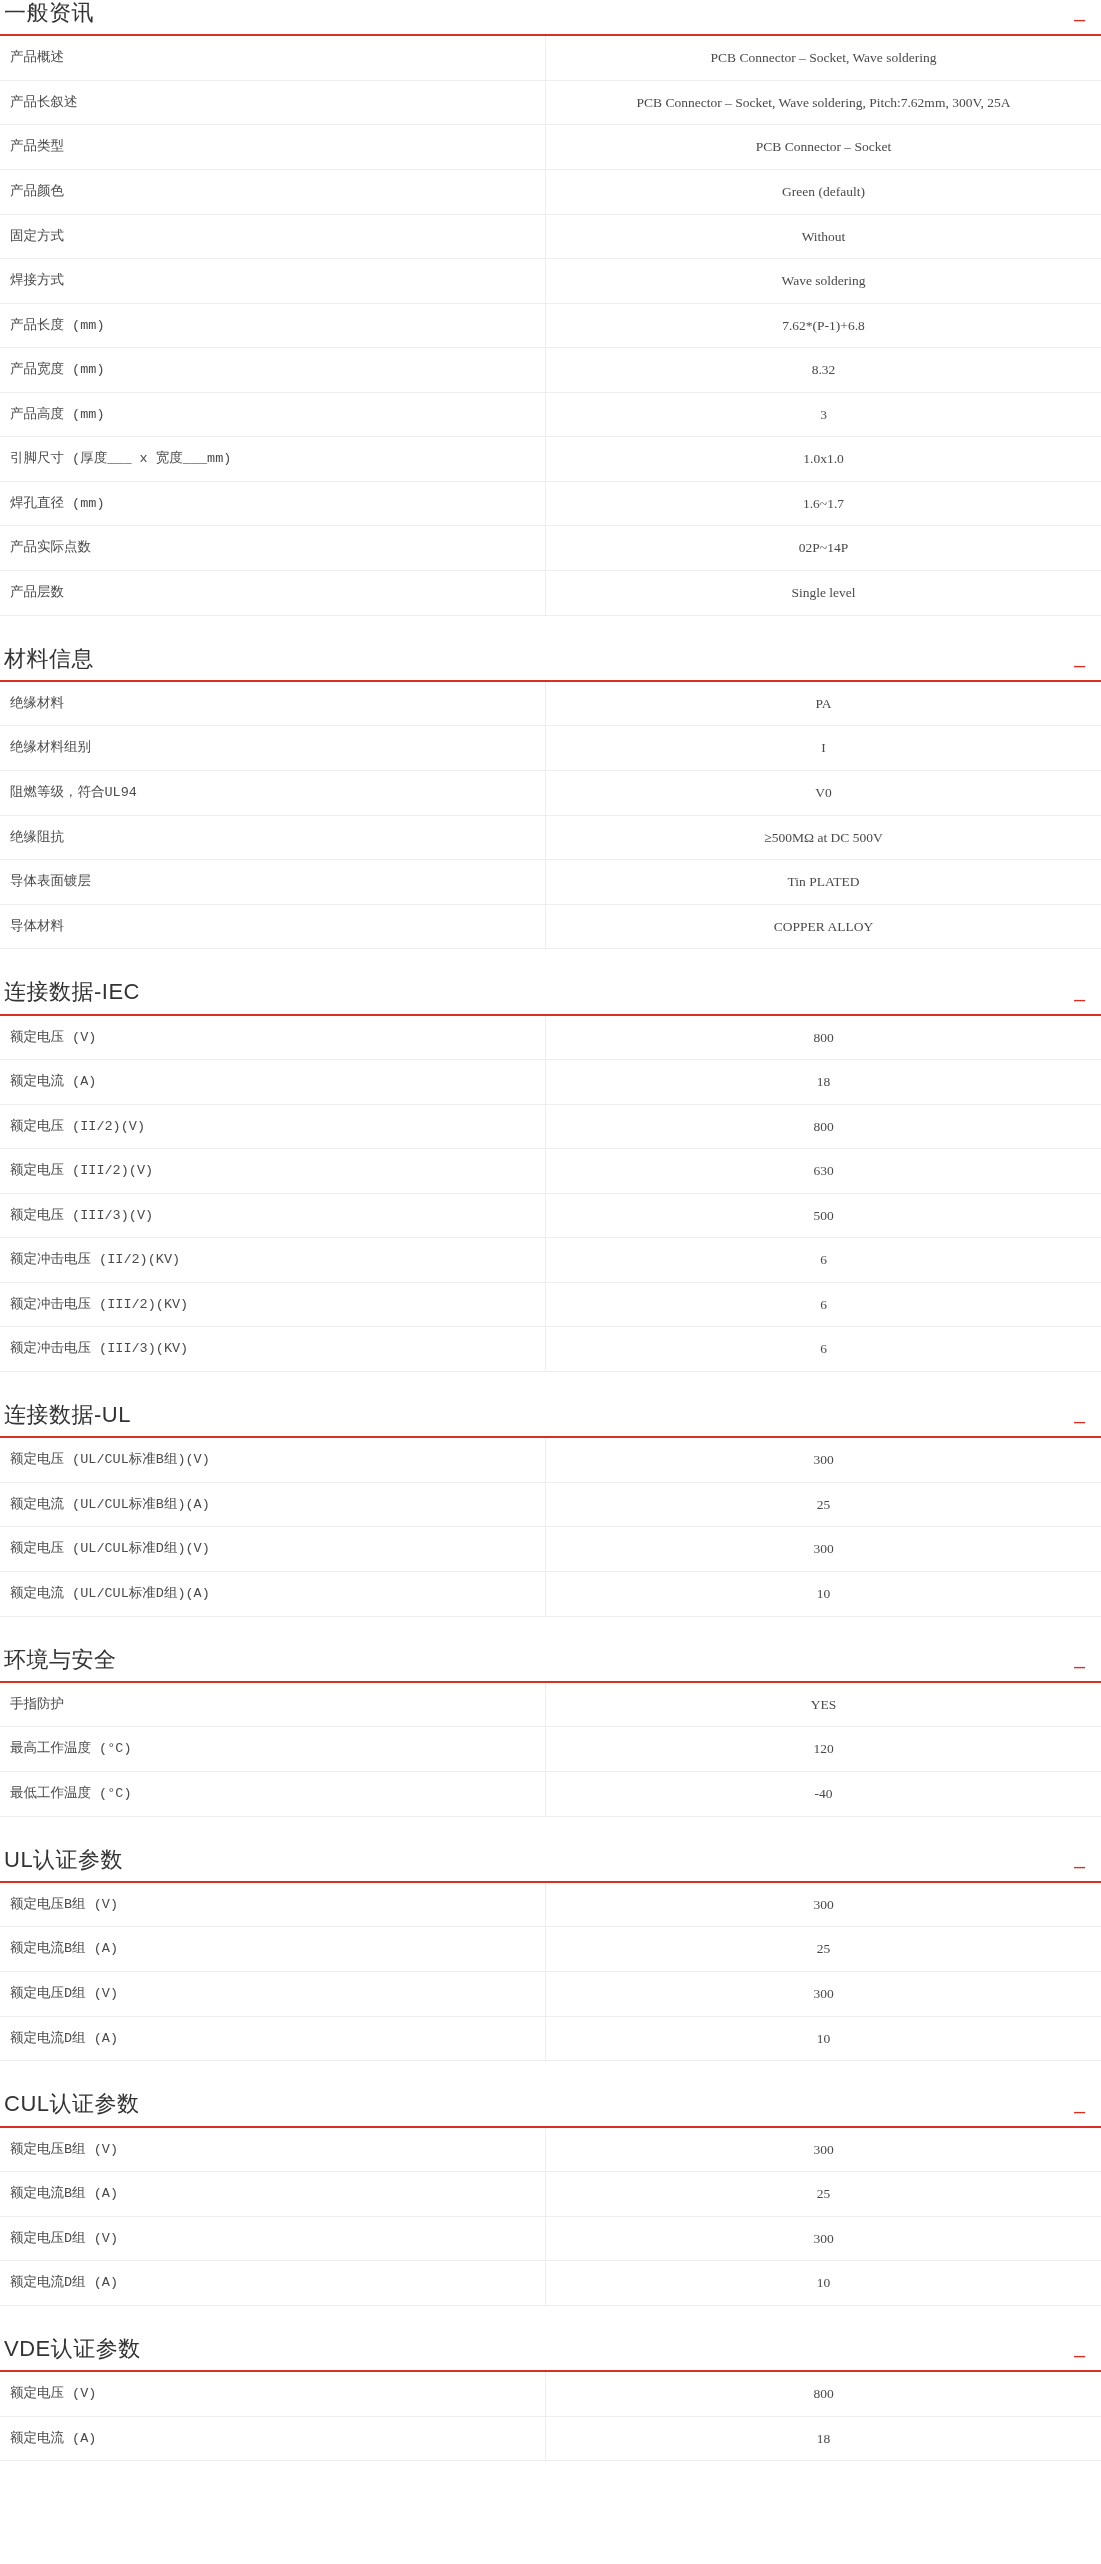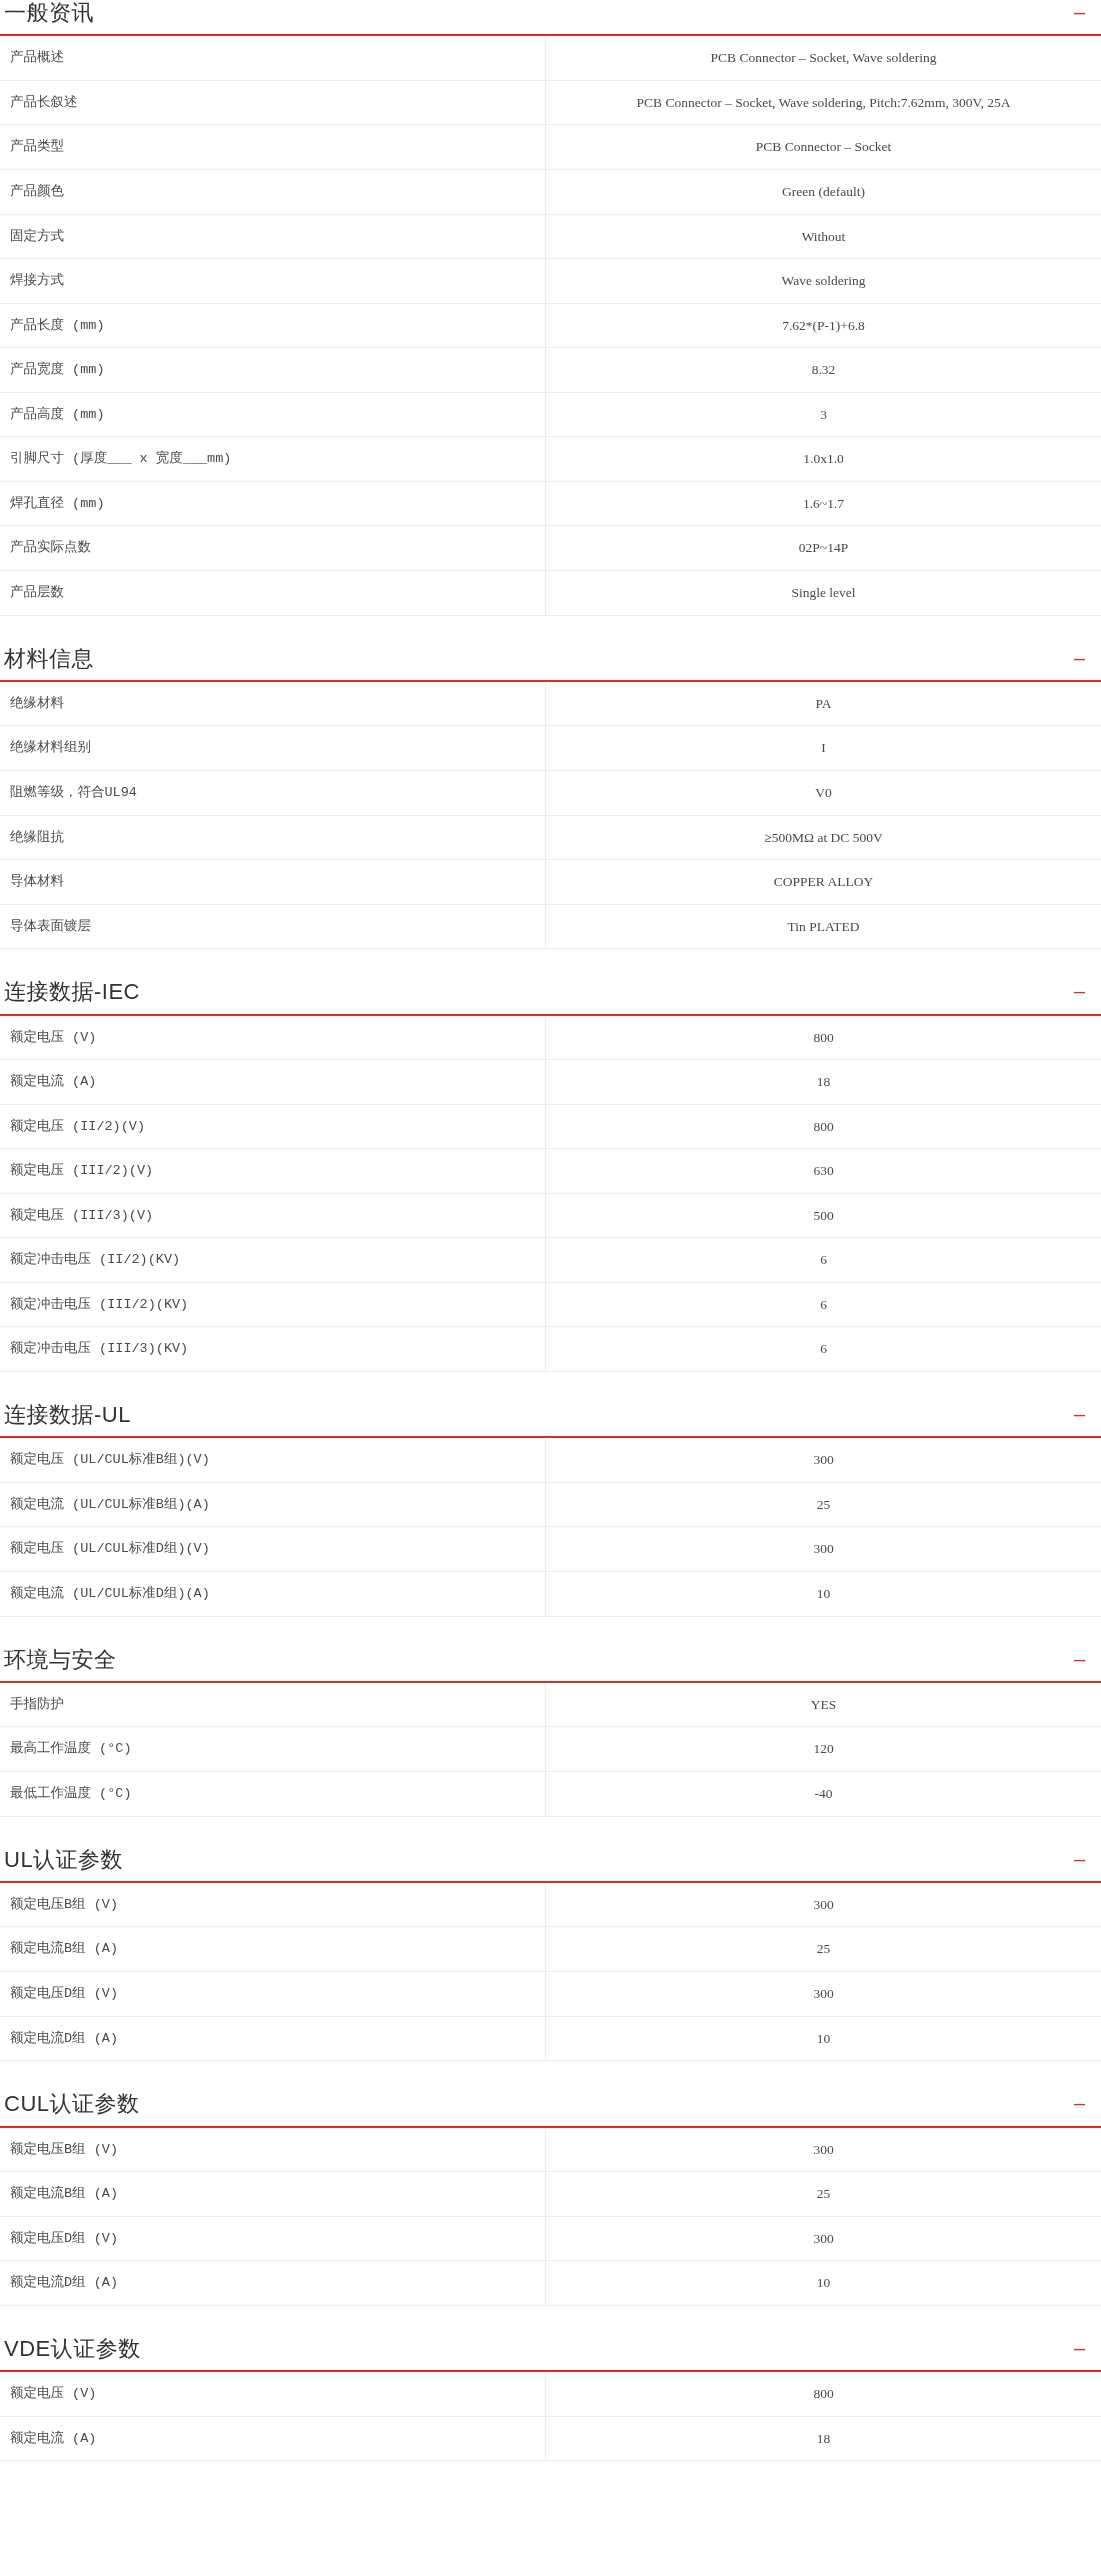--- a/index.html
+++ b/index.html
@@ -17,21 +17,21 @@
     width: 1101px;
     box-sizing: border-box;
     padding: 0 0 0 0;
   }
   .spec-block {
     margin: 0 0 0 0;
   }
   .section-head {
     position: relative;
     display: flex;
-    align-items: center;
+    align-items: flex-end;
     justify-content: space-between;
     border-bottom: 2px solid #d93025;
     padding: 0 16px 8px 4px;
     margin: 0 0 0 0;
     box-sizing: border-box;
   }
   .section-title {
     font-size: 22px;
     color: #333333;
     letter-spacing: 0.5px;
@@ -162,26 +162,26 @@
             </tr>
             <tr>
               <td class="k">阻燃等级，符合UL94</td>
               <td class="v">V0</td>
             </tr>
             <tr>
               <td class="k">绝缘阻抗</td>
               <td class="v">≥500MΩ at DC 500V</td>
             </tr>
             <tr>
+              <td class="k">导体表面镀层</td>
+              <td class="v">Tin PLATED</td>
+            </tr>
+            <tr>
               <td class="k">导体材料</td>
               <td class="v">COPPER ALLOY</td>
-            </tr>
-            <tr>
-              <td class="k">导体表面镀层</td>
-              <td class="v">Tin PLATED</td>
             </tr>
           </tbody>
         </table>
       </div>
       <div class="gap"></div>
       <div class="spec-block">
         <div class="section-head">
           <div class="section-title">连接数据-IEC</div>
           <div class="collapse-toggle">–</div>
         </div>

